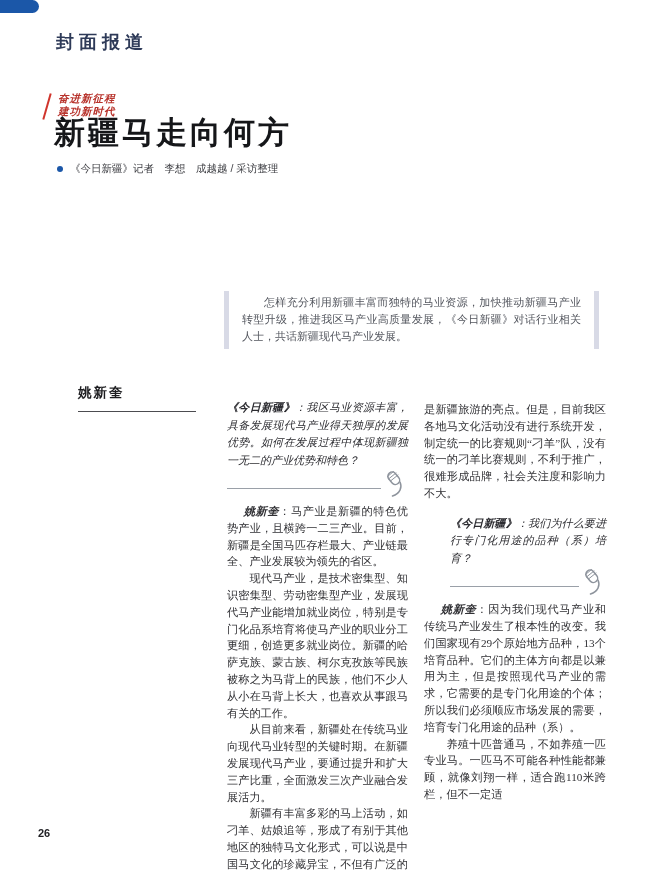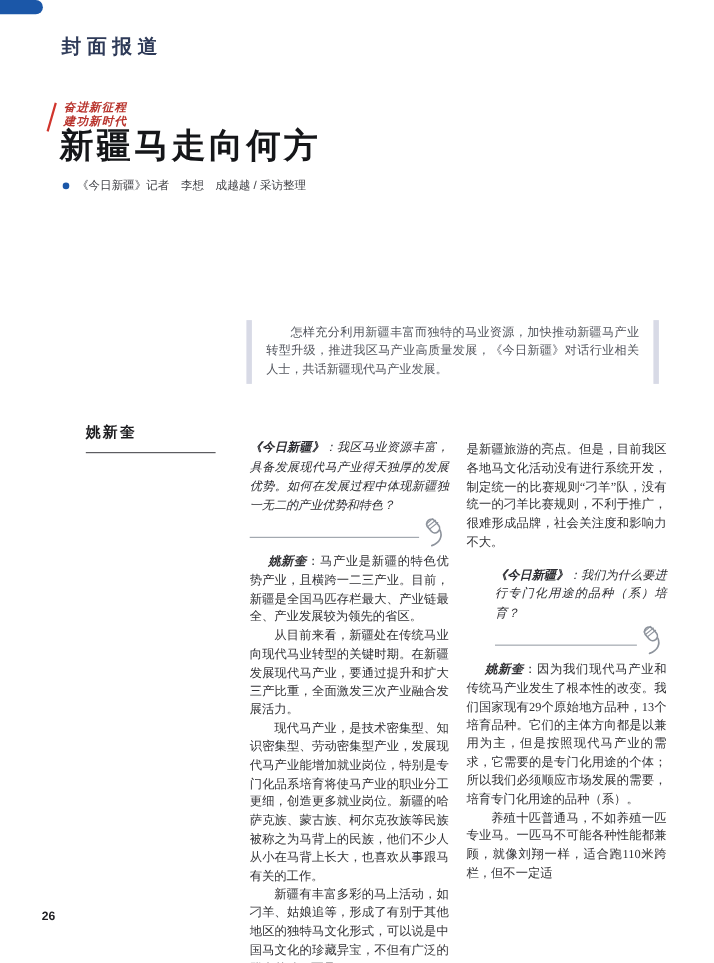--- a/index.html
+++ b/index.html
@@ -136,22 +136,22 @@
         <rect x="5.5" y="1.5" width="8.5" height="13.5" rx="4.2" transform="rotate(-40 9.75 8.25)"></rect>
         <line x1="3.5" y1="6.5" x2="9.5" y2="1.5" stroke-width="1"></line>
         <line x1="4.5" y1="9" x2="12" y2="3" stroke-width="1"></line>
         <line x1="6.5" y1="11" x2="14" y2="5" stroke-width="1"></line>
         <path d="M16 12 C 18.5 17.5, 16 23.5, 8.5 26"></path>
       </g>
     </svg>
   </div>
   <div class="answer">
     <p class="lead"><span class="speaker">姚新奎</span><span>：马产业是新疆的特色优势产业，且横跨一二三产业。目前，新疆是全国马匹存栏最大、产业链最全、产业发展较为领先的省区。</span></p>
+    <p>现代马产业，是技术密集型、知识密集型、劳动密集型产业，发展现代马产业能增加就业岗位，特别是专门化品系培育将使马产业的职业分工更细，创造更多就业岗位。新疆的哈萨克族、蒙古族、柯尔克孜族等民族被称之为马背上的民族，他们不少人从小在马背上长大，也喜欢从事跟马有关的工作。</p>
     <p>从目前来看，新疆处在传统马业向现代马业转型的关键时期。在新疆发展现代马产业，要通过提升和扩大三产比重，全面激发三次产业融合发展活力。</p>
-    <p>现代马产业，是技术密集型、知识密集型、劳动密集型产业，发展现代马产业能增加就业岗位，特别是专门化品系培育将使马产业的职业分工更细，创造更多就业岗位。新疆的哈萨克族、蒙古族、柯尔克孜族等民族被称之为马背上的民族，他们不少人从小在马背上长大，也喜欢从事跟马有关的工作。</p>
     <p>新疆有丰富多彩的马上活动，如刁羊、姑娘追等，形成了有别于其他地区的独特马文化形式，可以说是中国马文化的珍藏异宝，不但有广泛的群众基础，而且</p>
   </div>
 </div>
 
 <div class="col col-right">
   <div class="answer">
     <p class="no-indent">是新疆旅游的亮点。但是，目前我区各地马文化活动没有进行系统开发，制定统一的比赛规则“刁羊”队，没有统一的刁羊比赛规则，不利于推广，很难形成品牌，社会关注度和影响力不大。</p>
   </div>
   <div class="q2-block">
     <p class="question"><b class="q-speaker">《今日新疆》</b><span>：我们为什么要进行专门化用途的品种（系）培育？</span></p>

